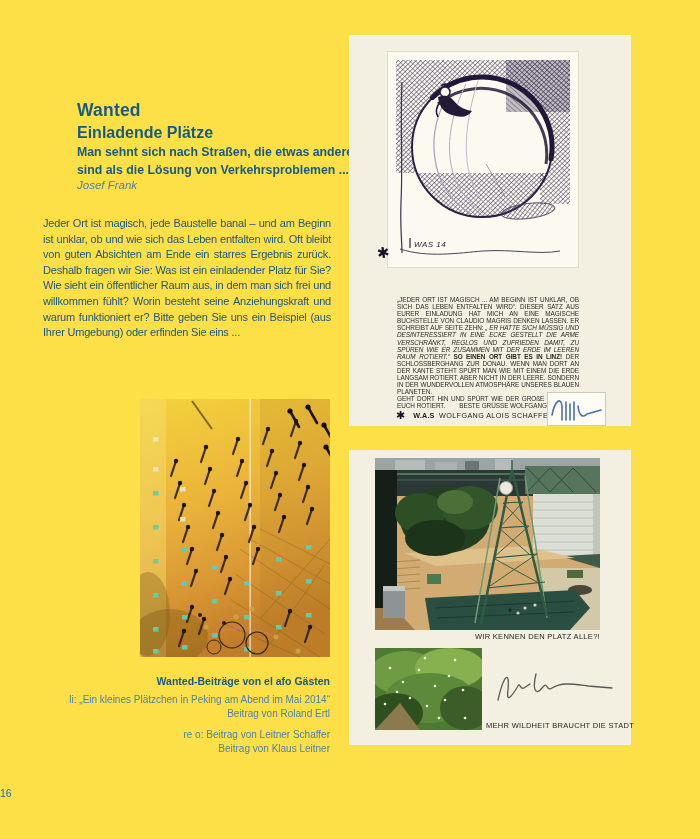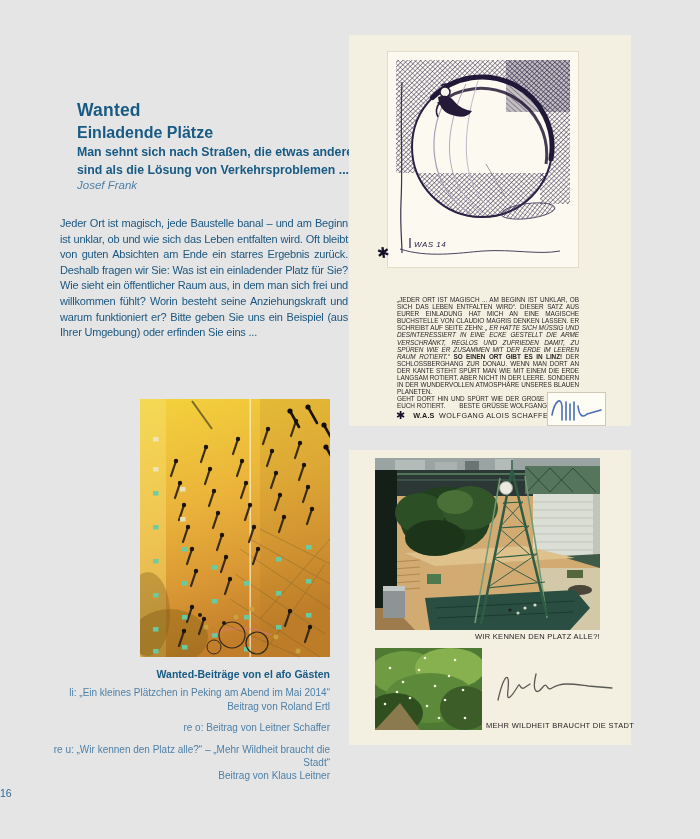--- a/index.html
+++ b/index.html
@@ -1,25 +1,25 @@
 <!DOCTYPE html>
 <html><head>
 <meta charset="utf-8">
 <style>
   html,body{margin:0;padding:0;background:#fff;}
-  .page{position:relative;width:700px;height:839px;background:#e5e5e5;overflow:hidden;
+  .page{position:relative;width:700px;height:839px;background:#fde047;overflow:hidden;
         font-family:"Liberation Sans",sans-serif;}
   .abs{position:absolute;}
 
   
   .title{left:77px;top:100px;font-size:17.5px;font-weight:bold;color:#175a84;letter-spacing:.2px;}
   .subtitle{left:77px;top:124px;font-size:16px;font-weight:bold;color:#175a84;}
   .quote{left:77px;top:144px;font-size:12.3px;font-weight:bold;color:#175a84;line-height:17.5px;}
   .author{left:77px;top:179px;font-size:11.5px;color:#4e80a8;font-style:italic;}
-  .bodytext{left:60px;top:216px;width:288px;font-size:11px;line-height:15.6px;
+  .bodytext{left:43px;top:216px;width:288px;font-size:11px;line-height:15.6px;
             color:#1a567f;text-align:justify;letter-spacing:-0.2px;}
 
   
   .panel{background:#f4f0e1;}
   .panel1{left:349px;top:35px;width:282px;height:391px;}
   .panel2{left:349px;top:450px;width:282px;height:295px;}
 
   .paper{left:388px;top:52px;width:190px;height:215px;background:#fcfaf0;
          box-shadow:0 0 0 1px #e3ddc8;text-align:center;}
   .star-big{left:377px;top:244px;font-size:15px;color:#15102a;transform:rotate(-8deg);}
@@ -41,21 +41,21 @@
   .photo-cap1{left:375px;top:632px;width:225px;text-align:right;font-size:7.5px;
               color:#1c1c1c;letter-spacing:.3px;}
   .photo-cap2{left:486px;top:721px;font-size:7.5px;color:#1c1c1c;letter-spacing:.3px;}
 
   .yellowphoto{left:140px;top:399px;width:190px;height:258px;}
   .bigphoto{left:375px;top:458px;width:225px;height:172px;}
   .smallphoto{left:375px;top:648px;width:107px;height:82px;}
   .greysig{left:490px;top:660px;width:130px;height:58px;}
 
   .contrib{left:40px;top:668px;width:290px;text-align:right;color:#4e80a8;font-size:10px;line-height:13.4px;}
-  .contrib .ct{font-size:10.5px;font-weight:bold;color:#175a84;margin-bottom:5px;}
+  .contrib .ct{font-size:10.5px;font-weight:bold;color:#175a84;margin-bottom:5px;margin-top:7px;}
   .contrib .grp{margin-top:8px;}
 
   .pagenum{left:0;top:787px;width:627px;text-align:left;font-size:10.5px;color:#2e6b99;}
 </style>
 </head>
 <body>
 
 <div class="page">
 
   <div class="abs title">Wanted</div>
@@ -247,21 +247,20 @@
       <circle cx="60" cy="216" r="2" fill="#241c10"></circle>
         <circle cx="84" cy="224" r="2" fill="#241c10"></circle>
     </svg>
   </div>
 
   <div class="abs contrib">
     <div class="ct">Wanted-Beiträge von el afo Gästen</div>
     <div>li: „Ein kleines Plätzchen in Peking am Abend im Mai 2014“</div>
     <div>Beitrag von Roland Ertl</div>
     <div class="grp">re o: Beitrag von Leitner Schaffer</div>
-    <div class="grp">re u: „Wir kennen den Platz alle?“ – „Mehr Wildheit braucht die Stadt“</div>
     <div>Beitrag von Klaus Leitner</div>
   </div>
 
   <div class="abs panel panel2"></div>
 
   <div class="abs bigphoto">
     <svg width="225" height="172" viewBox="0 0 225 172">
       <rect width="225" height="172" fill="#d2ab72"></rect>
       <rect x="0" y="0" width="225" height="14" fill="#9aa4a2"></rect>
       <rect x="20" y="2" width="30" height="10" fill="#b4bcba"></rect>

